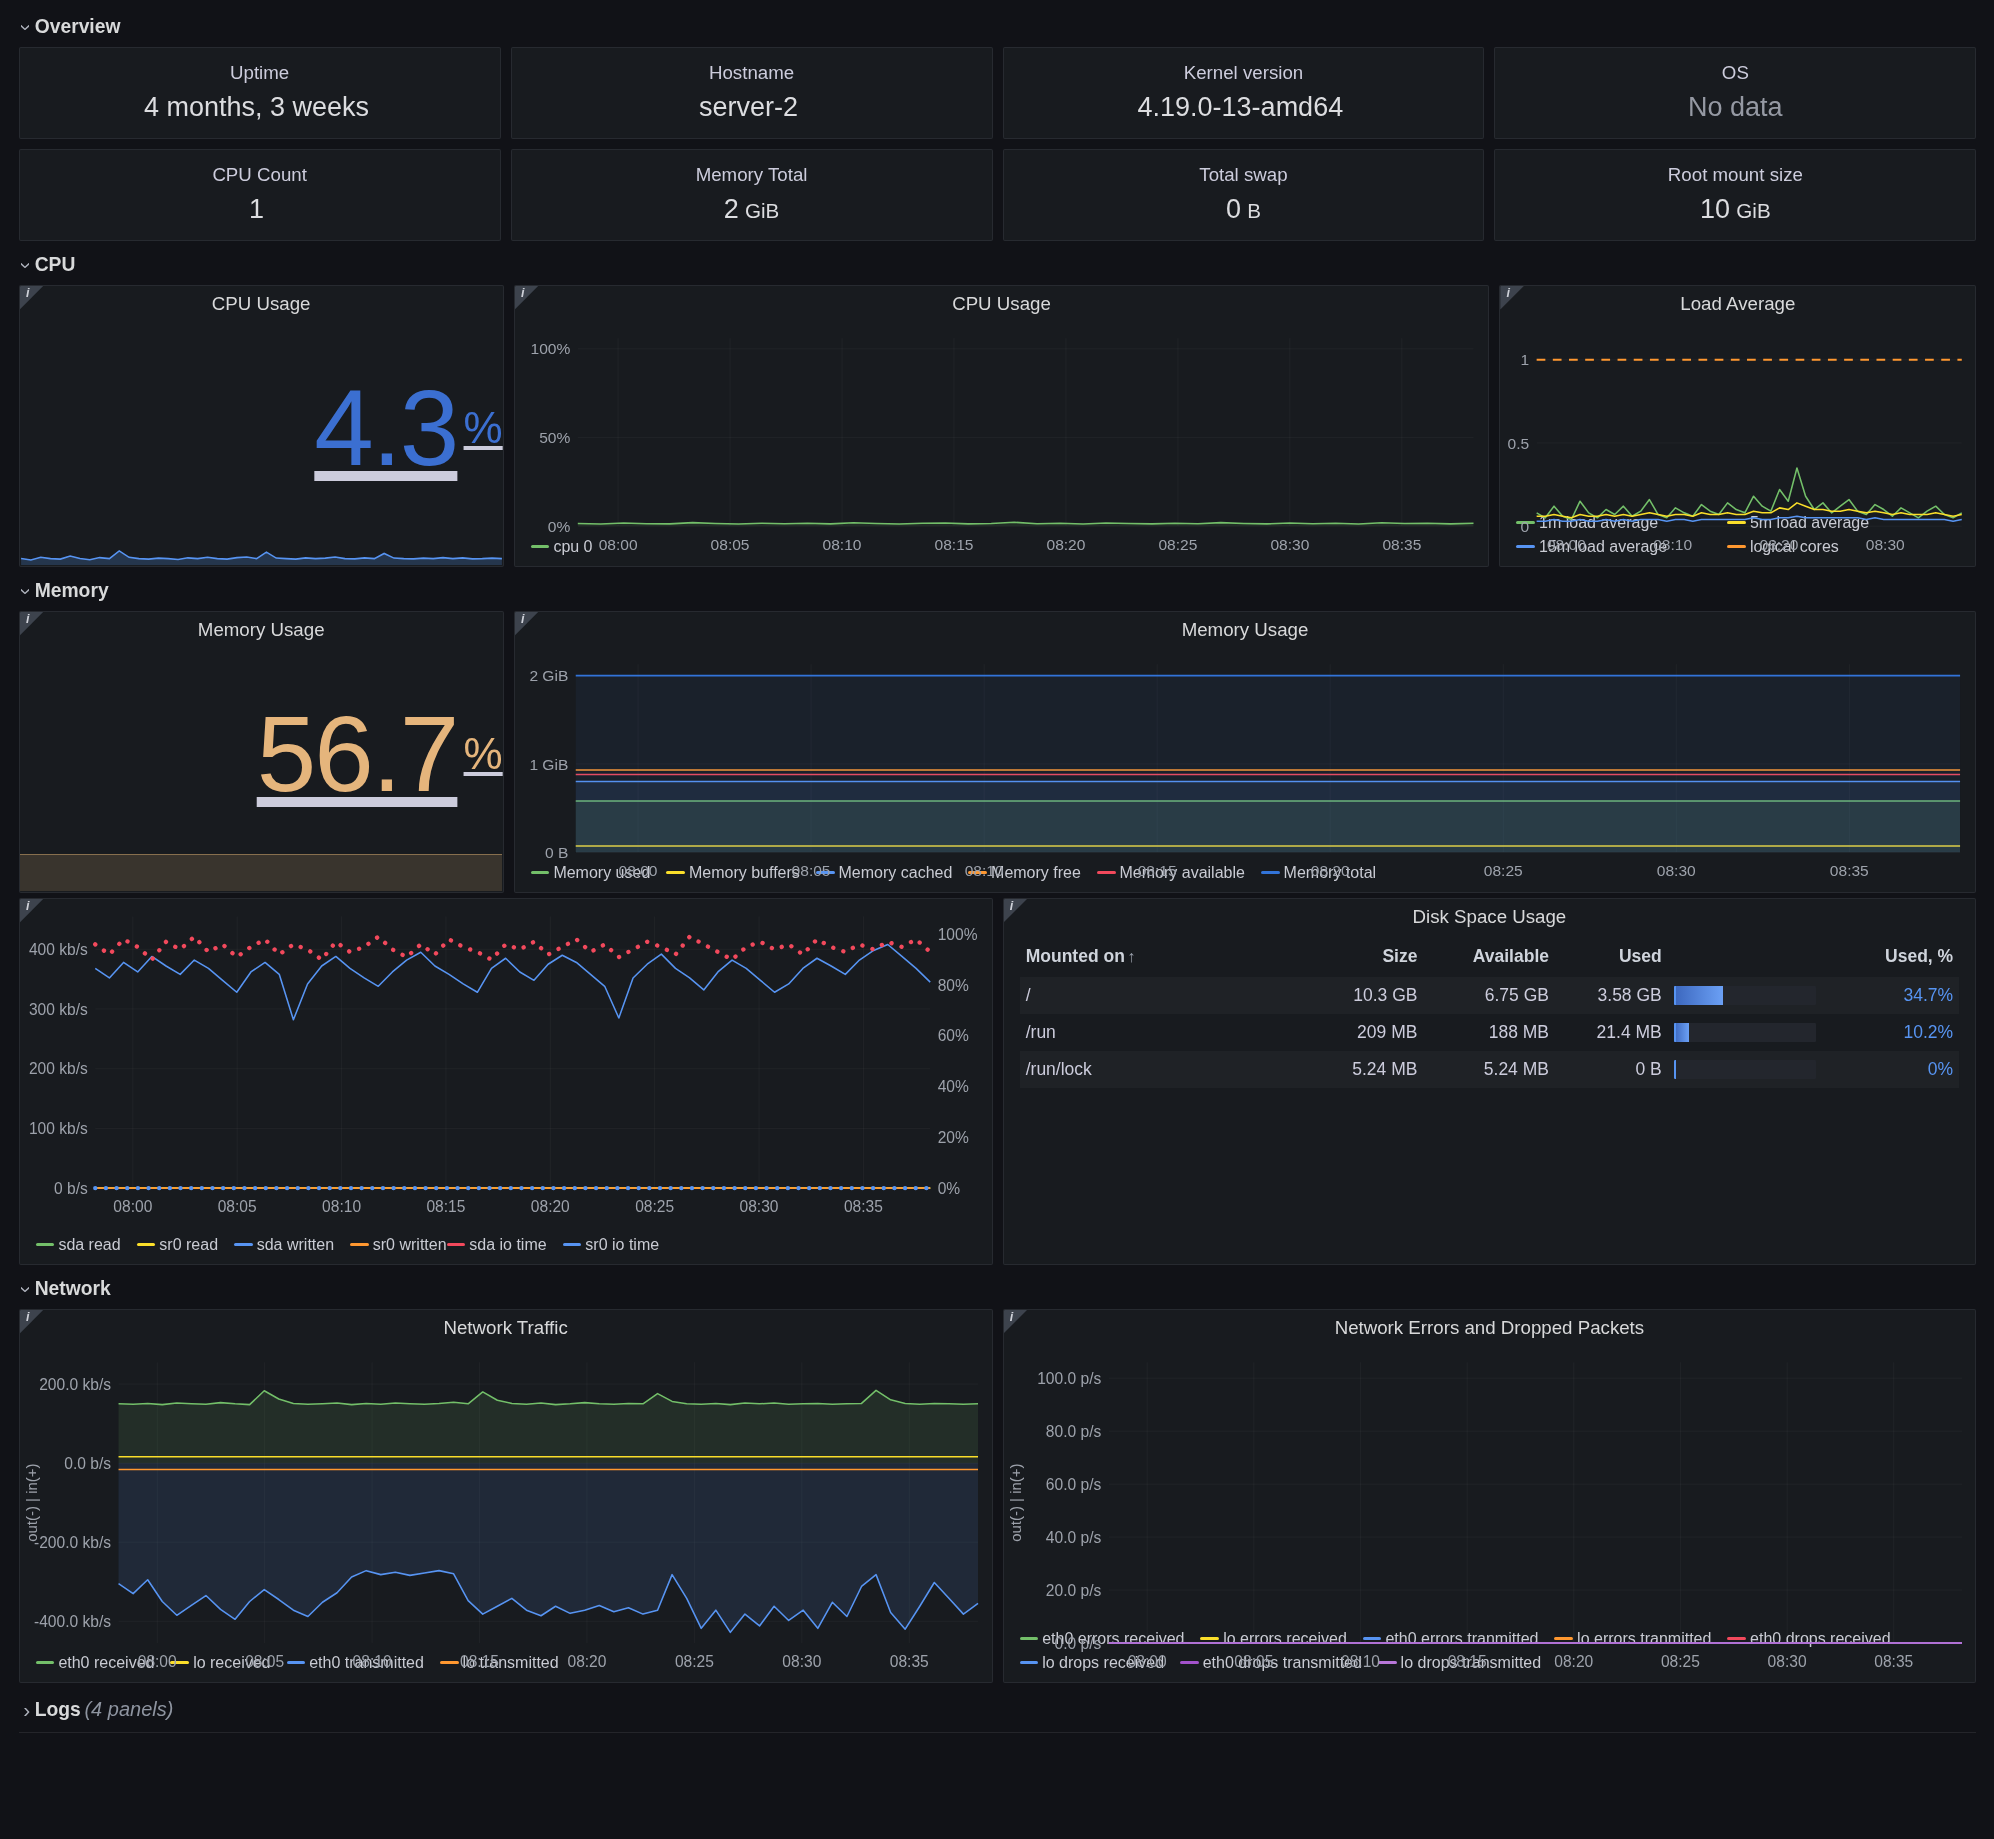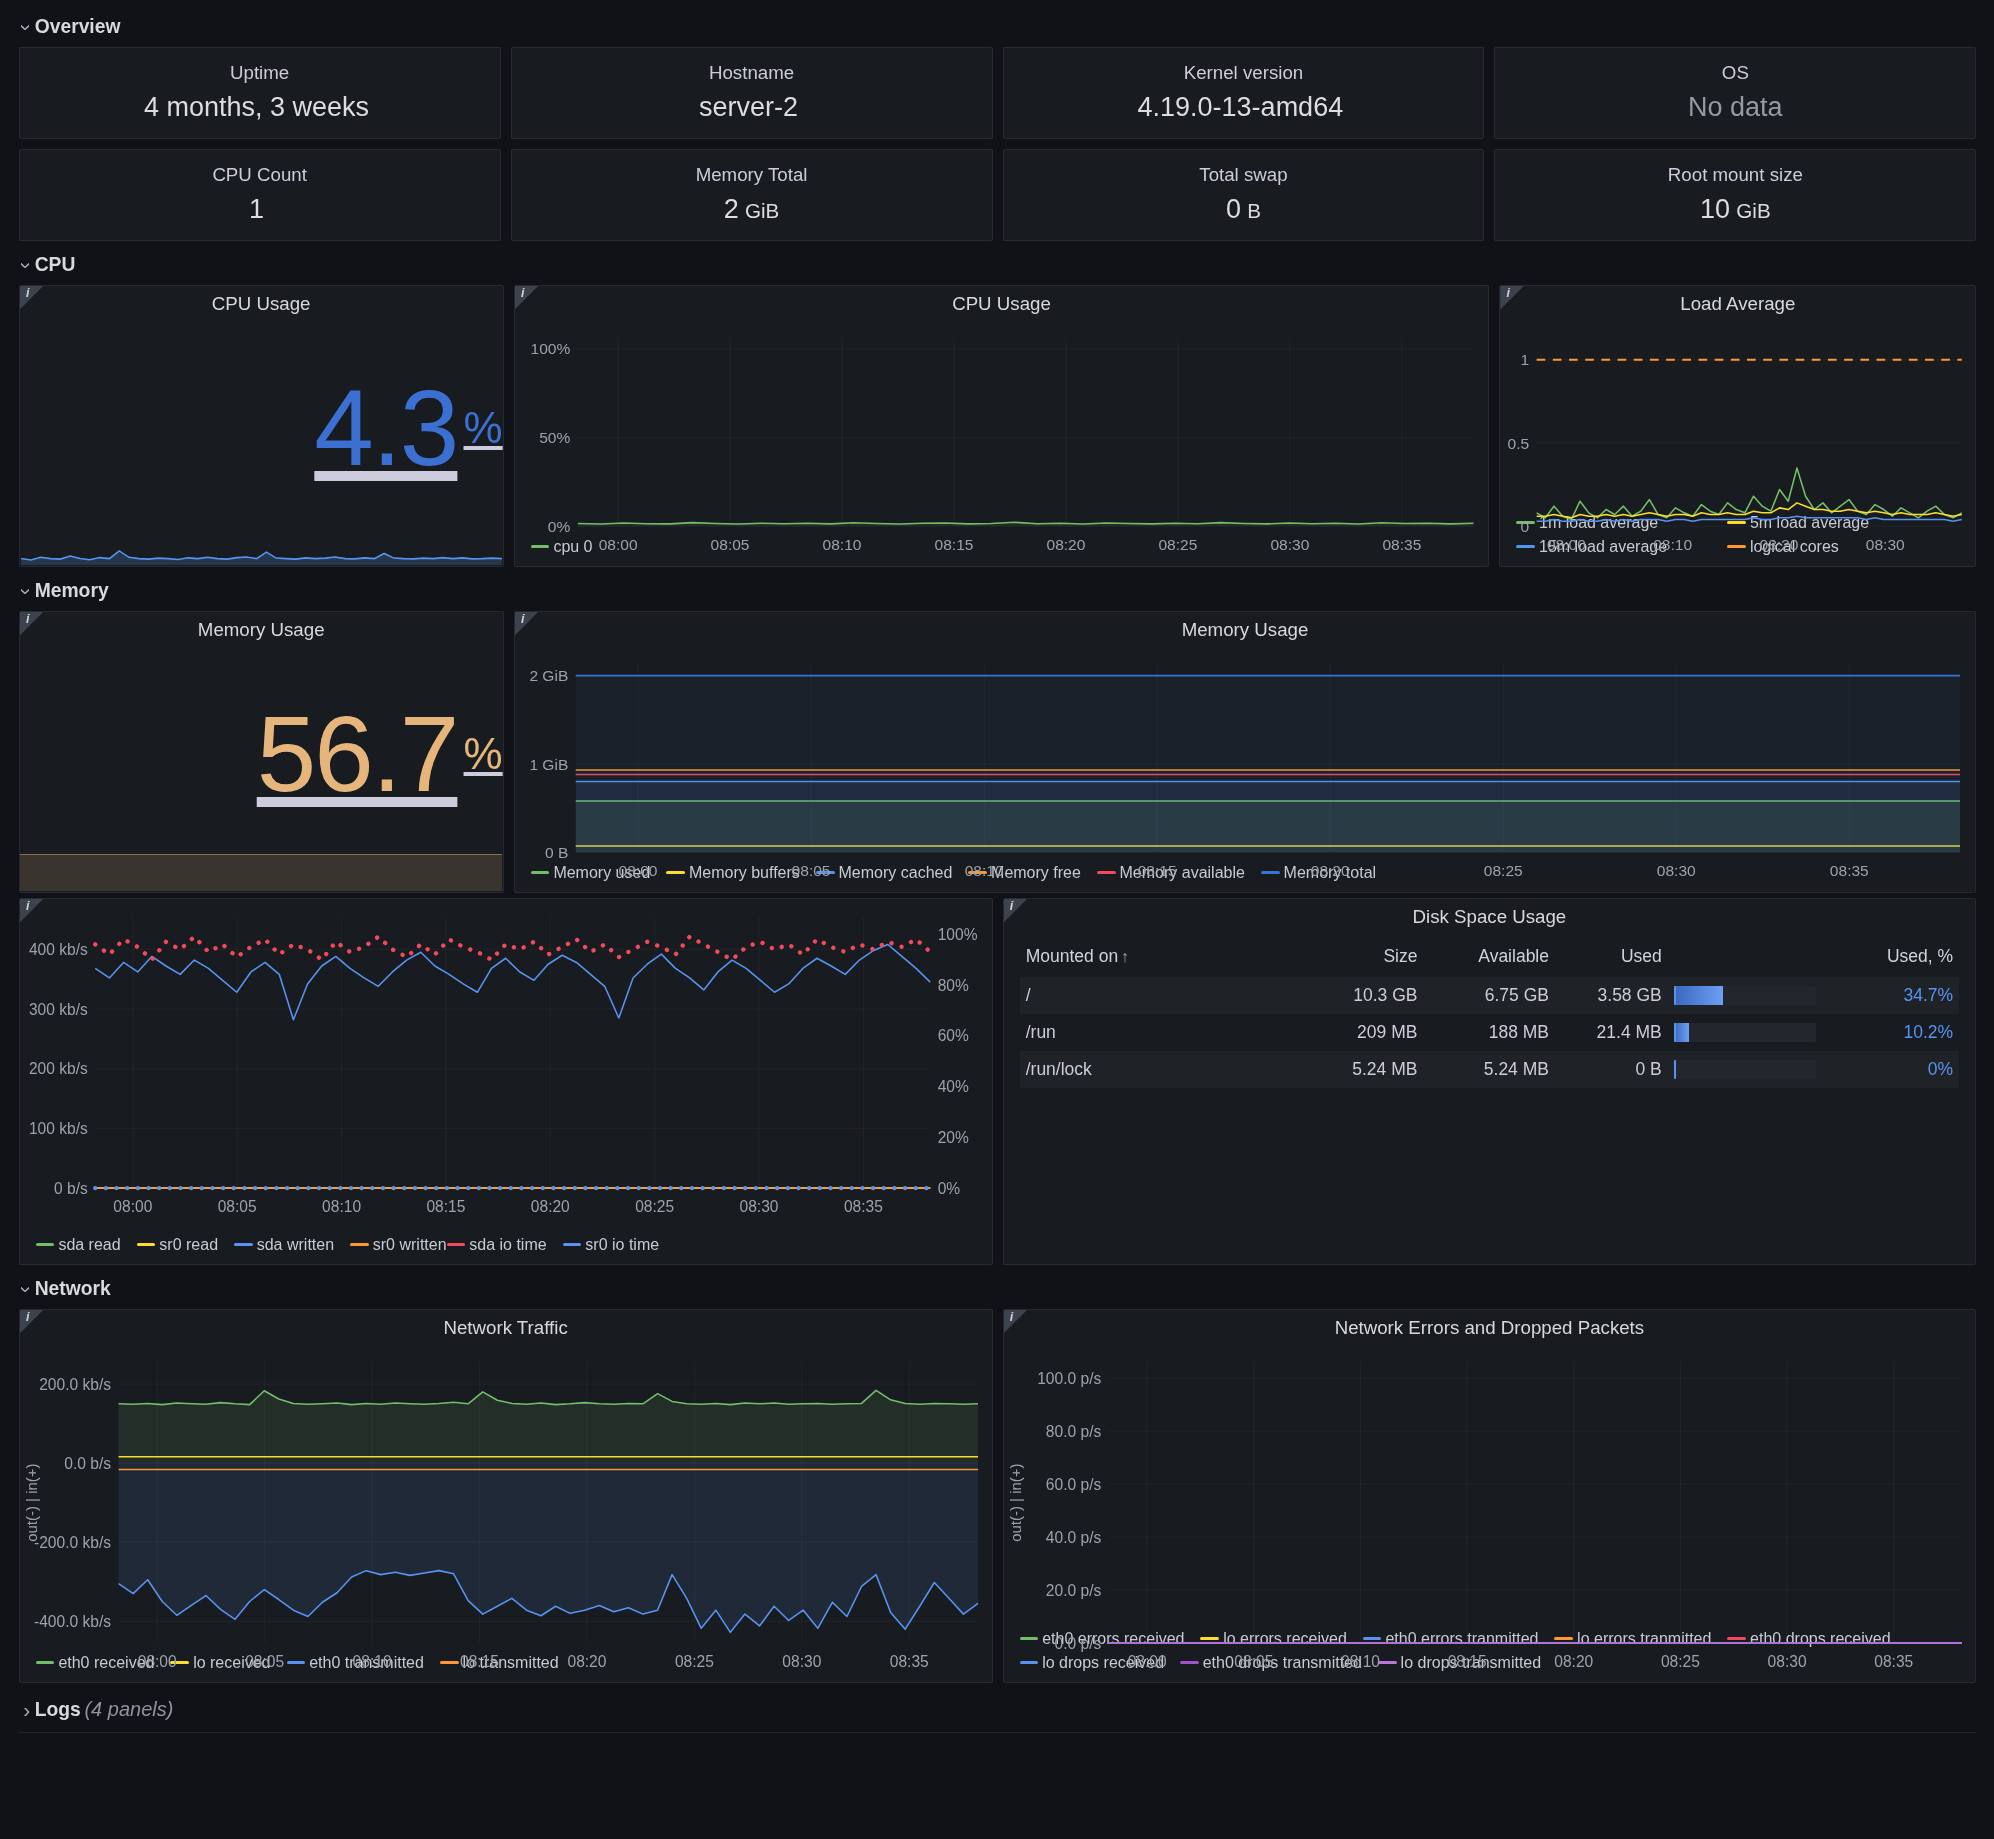--- a/index.html
+++ b/index.html
@@ -48,21 +48,21 @@
   .legend{padding:2.5px 16px 10px;display:flex;flex-wrap:wrap;column-gap:16px;row-gap:5.6px;
     font-size:16px;color:#c9cbd3;flex:0 0 auto;}
   .legend.cols2 .legend-item{flex:0 0 44%;}
   .legend-split{padding:2.5px 16px 10px;display:flex;font-size:16px;color:#c9cbd3;flex:0 0 auto;}
   .legend-group{display:flex;column-gap:16px;}
   .legend-item{display:flex;align-items:center;gap:4px;cursor:pointer;white-space:nowrap;}
   .swatch{width:18.7px;height:3.1px;border-radius:1.9px;flex:0 0 auto;}
   
   .table-wrap{flex:1;padding:2.5px 16px 12.5px;overflow:hidden;}
   table{width:100%;border-collapse:collapse;font-size:17.5px;}
-  th{font-weight:400;color:#cfd4dc;text-align:right;padding:9.4px 6.2px;cursor:pointer;white-space:nowrap;}
+  th{font-weight:700;color:#cfd4dc;text-align:right;padding:9.4px 6.2px;cursor:pointer;white-space:nowrap;}
   th.ta-l{text-align:left;}
   td{padding:8px 6.2px;color:#ccccdc;text-align:right;white-space:nowrap;}
   td.ta-l{text-align:left;}
   tbody tr:nth-child(odd){background:rgba(204,204,220,0.045);}
   .sort-arrow{color:#9aa0ac;font-size:16px;margin-left:2.5px;}
   .col-mount{width:30%;} .col-size{width:13%;} .col-av{width:14%;} .col-used{width:12%;} .col-pct{width:31%;}
   .pct-cell{display:flex;align-items:center;justify-content:space-between;gap:8.7px;}
   .pct-bar{width:142px;height:18.7px;background:#23262d;border-radius:1.2px;position:relative;overflow:hidden;flex:0 0 auto;}
   .pct-bar::before{content:"";position:absolute;left:0;top:0;bottom:0;width:1.9px;background:#5794f2;z-index:2;}
   .pct-fill{position:absolute;left:0;top:0;bottom:0;background:linear-gradient(90deg,#3b66bd,#6ba0f5);}

